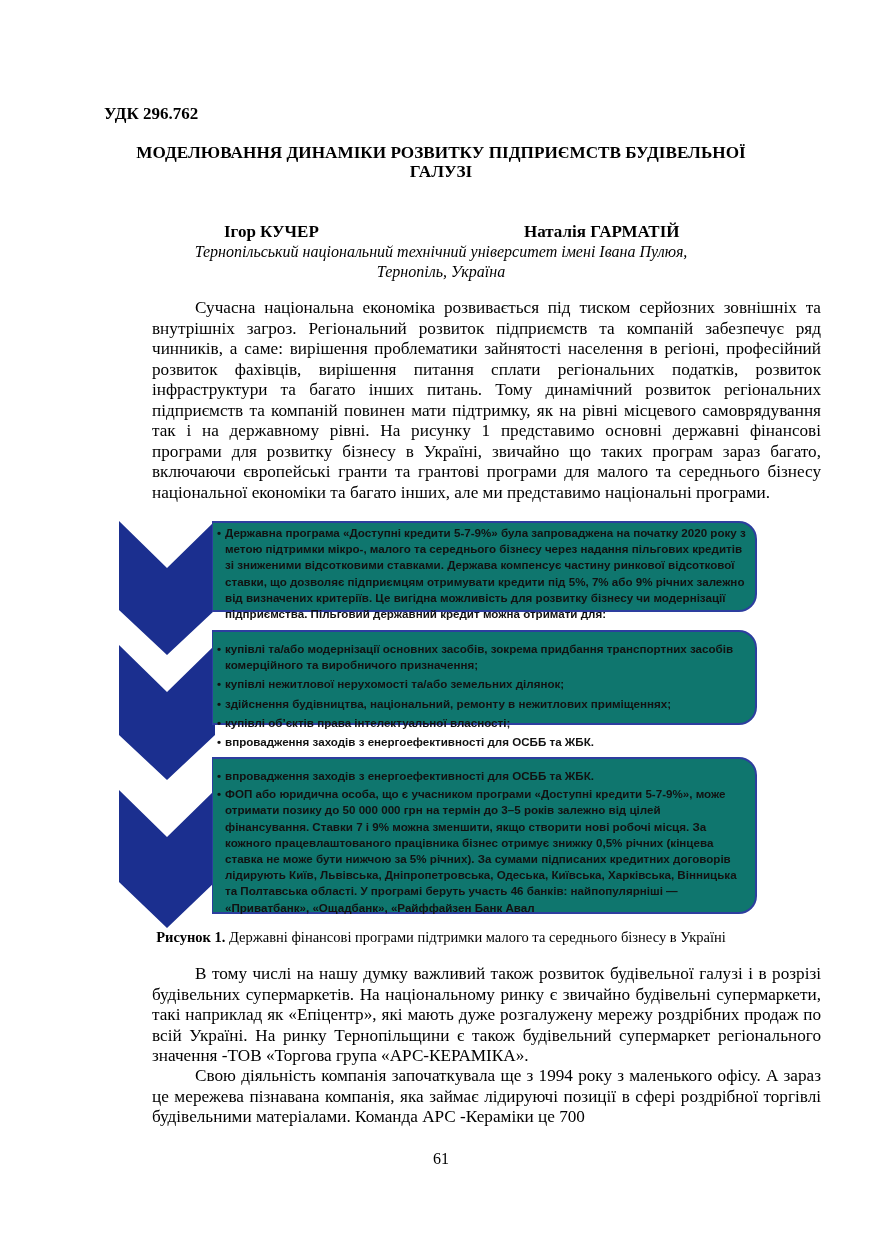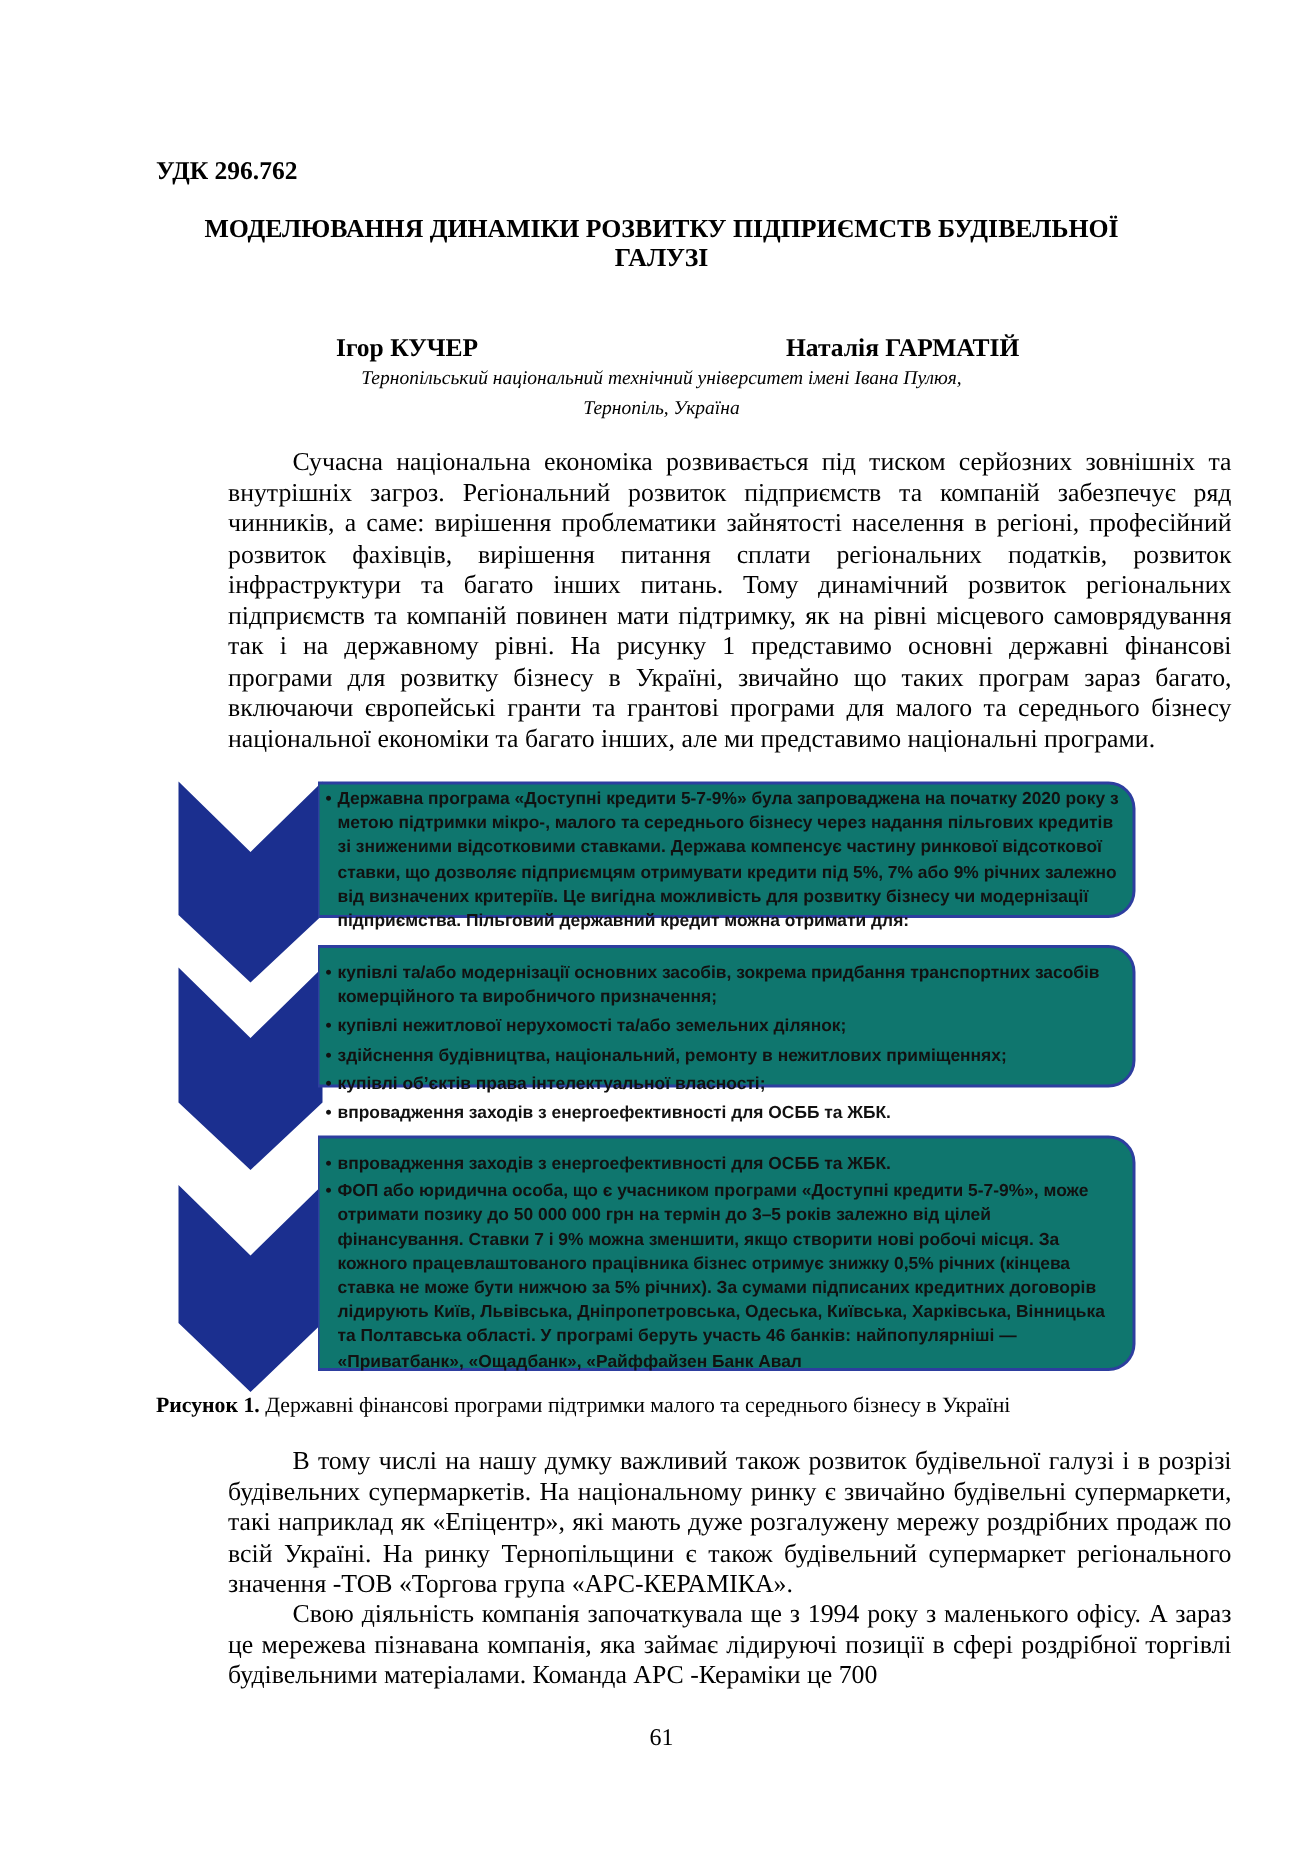--- a/index.html
+++ b/index.html
@@ -6,39 +6,39 @@
   body { width: 877px; height: 1240px; position: relative; overflow: hidden;
          font-family: "Liberation Serif", serif; color: #000; }
   .abs { position: absolute; }
   .udk { left: 104px; top: 104px; font-weight: bold; font-size: 17px; }
   .title { left: 104px; width: 674px; top: 143px; text-align: center; font-weight: bold;
            font-size: 17.2px; line-height: 19px; }
   .authors { left: 104px; width: 674px; top: 222px; font-weight: bold; font-size: 17px; height: 20px; }
   .author1 { position: absolute; left: 120px; }
   .author2 { position: absolute; left: 420px; }
   .affil { left: 104px; width: 674px; top: 242px; text-align: center; font-style: italic;
-           font-size: 13px; line-height: 20px; }
+           font-size: 16px; line-height: 20px; }
   .para { left: 104px; width: 669px; font-size: 17.2px; line-height: 20.5px; text-align: justify;
           text-indent: 43px; margin-left: 48px; }
   .p1 { top: 298px; }
   .p2 { top: 964px; }
   .p3 { top: 1066px; }
   .box { position: absolute; left: 212px; width: 545px; border: 2px solid #2d3e9f;
          border-left-width: 1.5px; border-radius: 0 18px 18px 0; background: #0f766e;
          font-family: "Liberation Sans", sans-serif; font-weight: bold; font-size: 11.6px;
          line-height: 16.2px; color: #111; box-sizing: border-box; padding: 2px 8px 2px 4px; }
   .box ul { list-style: none; margin: 0; padding: 0; }
   .box li { position: relative; padding-left: 8px; }
   .box li::before { content: "•"; position: absolute; left: 0; }
   .box1 { top: 521px; height: 91px; }
   .box2 { top: 630px; height: 95px; padding-top: 9px; }
   .box2 li { margin-bottom: 3px; }
   .box3 { top: 757px; height: 157px; padding-top: 9px; }
   .box3 li { margin-bottom: 2px; }
-  .caption { left: 104px; width: 674px; top: 929px; font-size: 14.5px; }
+  .caption { left: 104px; width: 674px; top: 929px; text-align: center; font-size: 14.5px; }
   .caption b { font-weight: bold; }
   .pagenum { left: 104px; width: 674px; top: 1150px; text-align: center; font-size: 16px; }
   svg.chev { position: absolute; left: 0; top: 0; }
 </style>
 </head>
 <body>
 
 <div class="abs udk">УДК 296.762</div>
 
 <div class="abs title">

